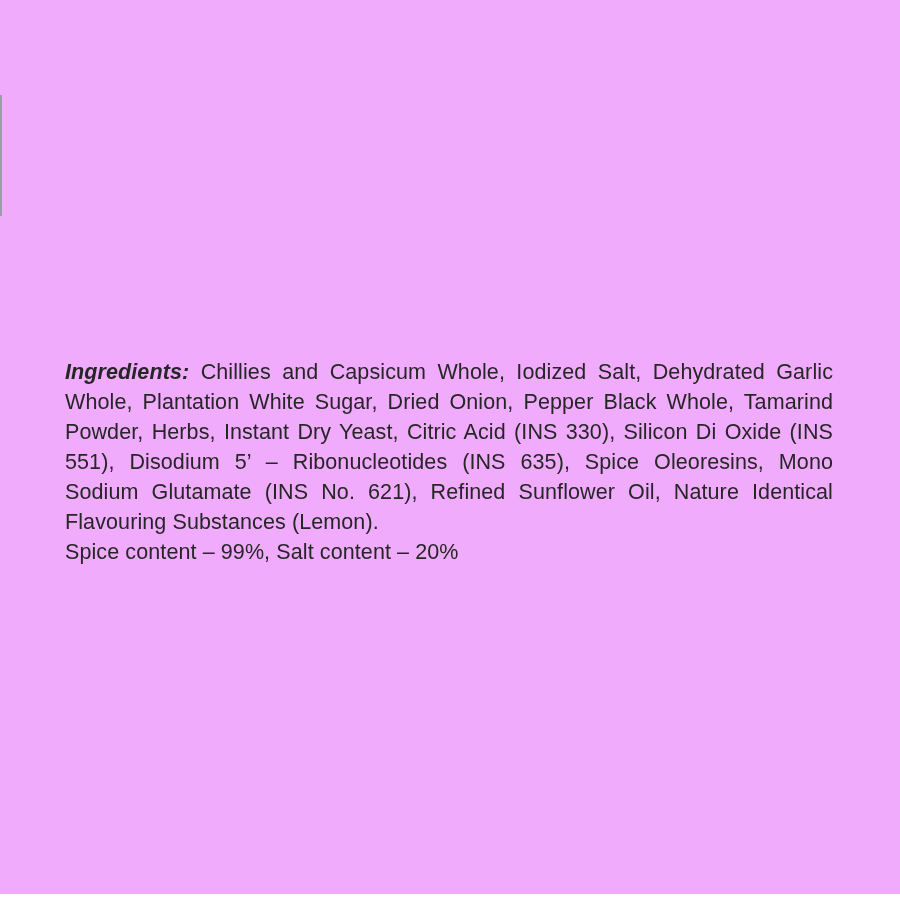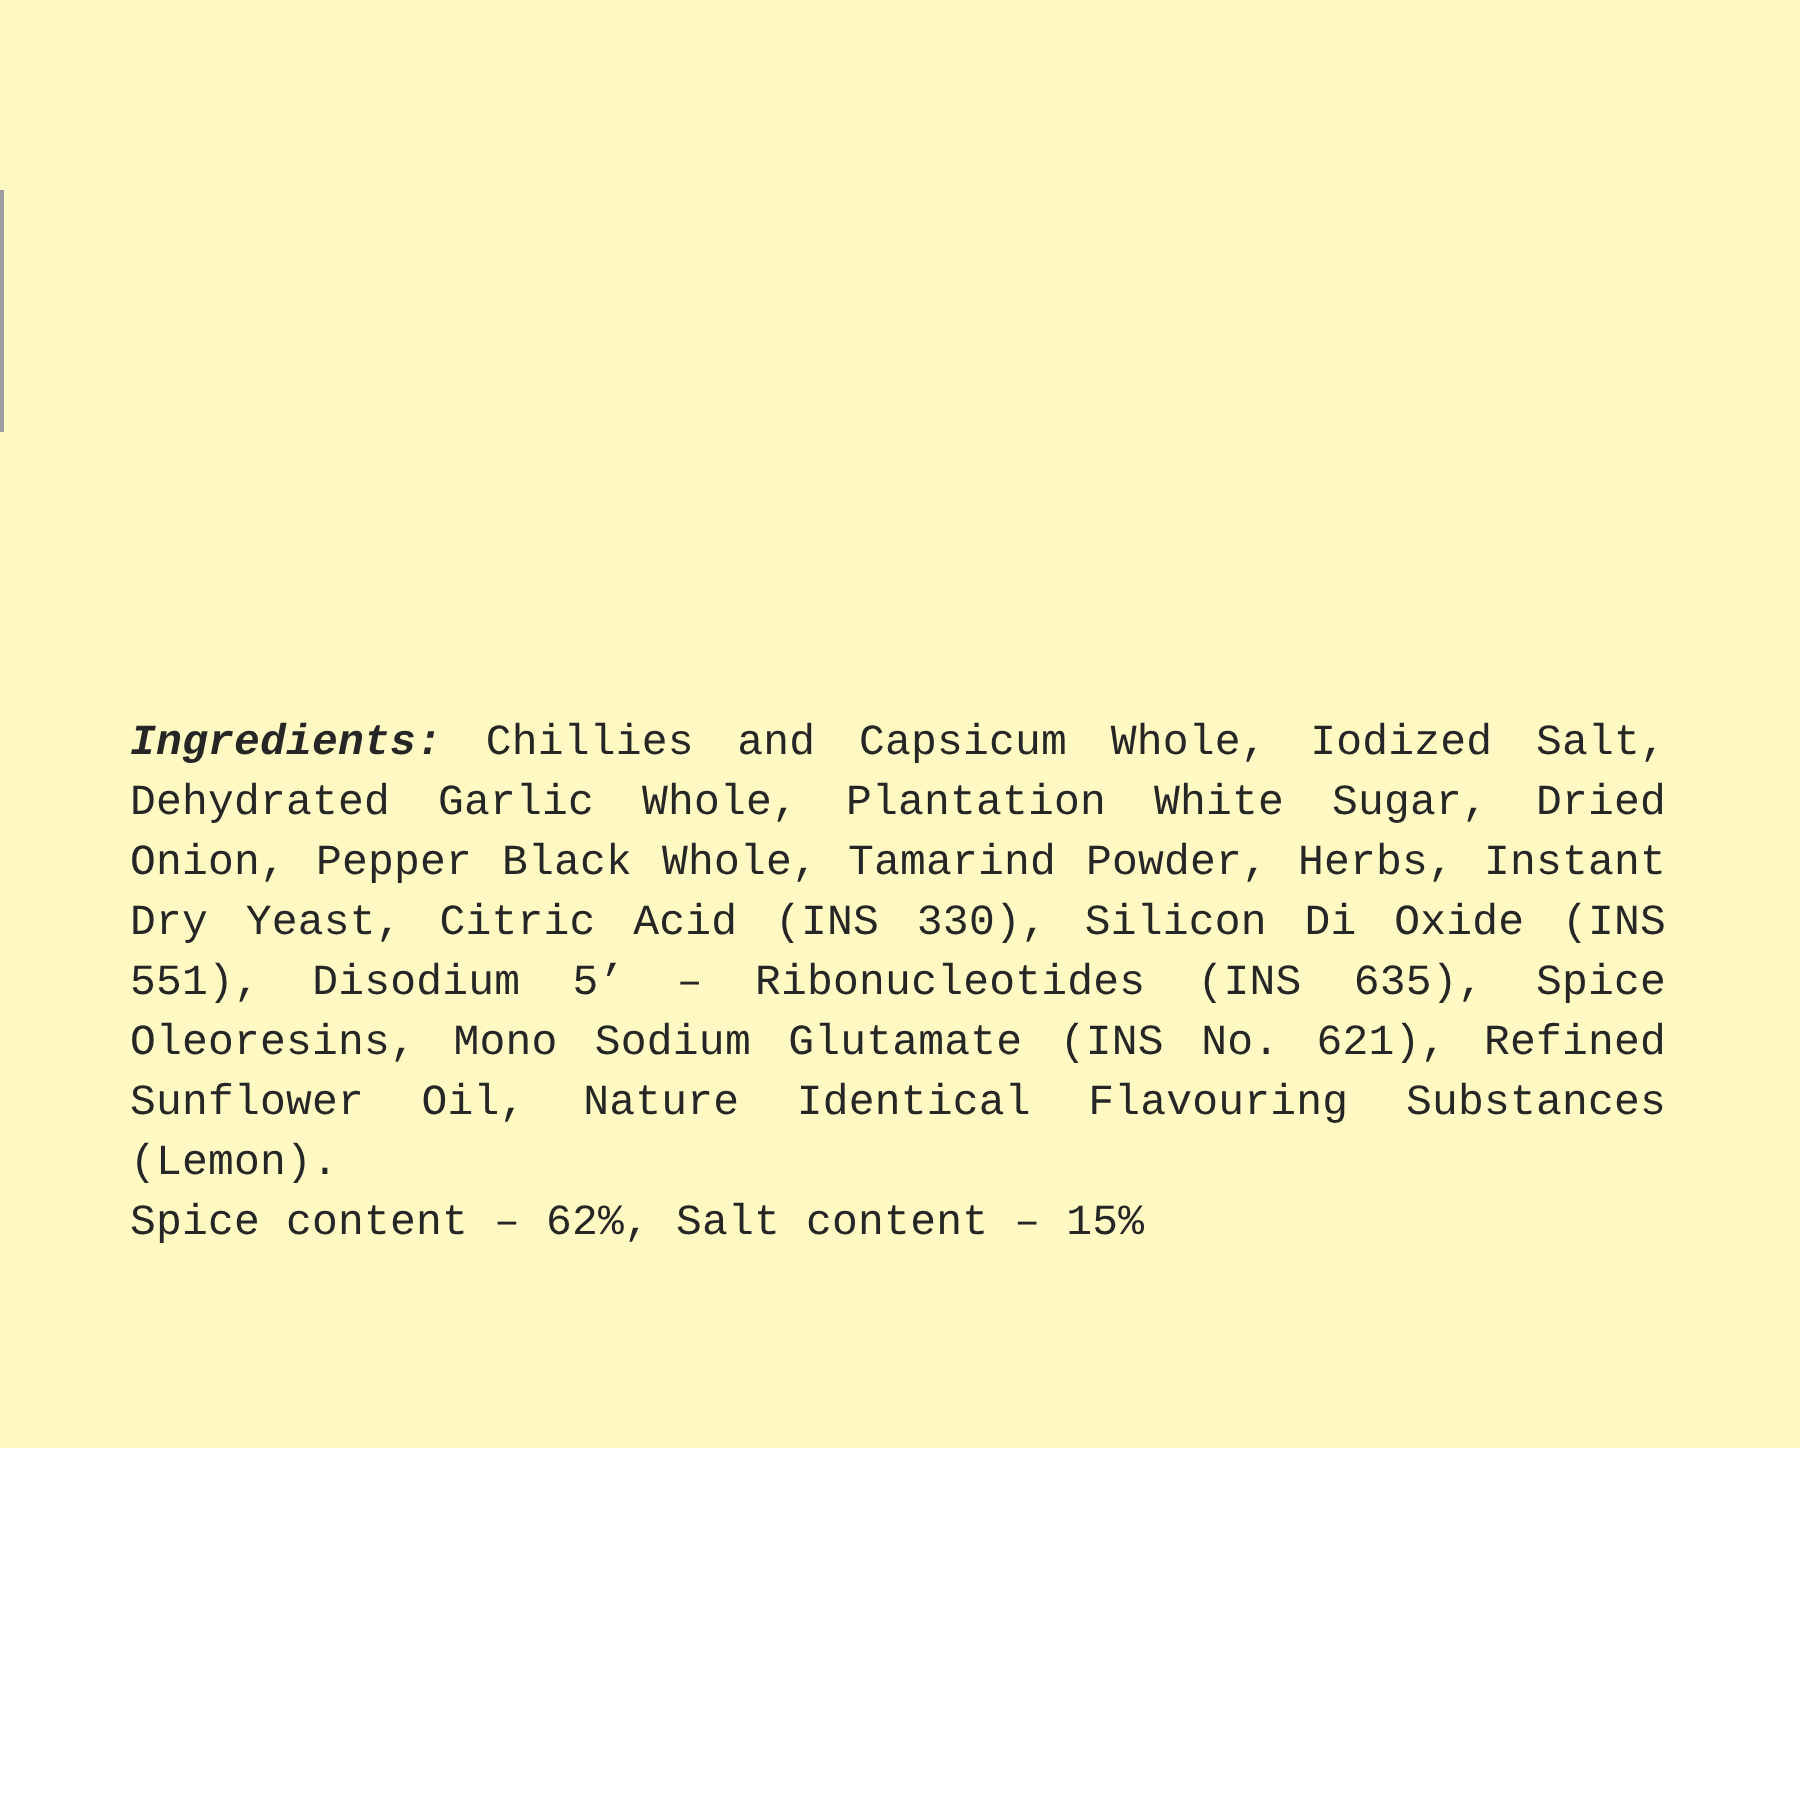--- a/index.html
+++ b/index.html
@@ -3,24 +3,24 @@
 <meta charset="utf-8">
 <style>
   html, body {
     margin: 0;
     padding: 0;
     background: #ffffff;
   }
   .page {
     position: relative;
     width: 900px;
-    height: 724px;
-    background: #fef9c3;
+    height: 894px;
+    background: #f0abfc;
     overflow: hidden;
-    font-family: Liberation Mono, monospace;
+    font-family: Liberation Sans, sans-serif;
   }
   .edge-mark {
     position: absolute;
     left: 0;
     top: 95px;
     width: 2px;
     height: 121px;
     background: #9e9e9e;
   }
   .ingredients-block {
@@ -49,16 +49,16 @@
 </style>
 </head>
 <body>
 
 <div class="page">
 
   <div class="edge-mark"></div>
 
   <div class="ingredients-block">
     <p class="ingredients-paragraph"><span class="ingredients-label">Ingredients:</span> <span>Chillies and Capsicum Whole, Iodized Salt, Dehydrated Garlic Whole, Plantation White Sugar, Dried Onion, Pepper Black Whole, Tamarind Powder, Herbs, Instant Dry Yeast, Citric Acid (INS 330), Silicon Di Oxide (INS 551), Disodium 5’ – Ribonucleotides (INS 635), Spice Oleoresins, Mono Sodium Glutamate (INS No. 621), Refined Sunflower Oil, Nature Identical Flavouring Substances (Lemon).</span></p>
-    <p class="content-line">Spice content – 62%, Salt content – 15%</p>
+    <p class="content-line">Spice content – 99%, Salt content – 20%</p>
   </div>
 
 </div>
 
 </body></html>

